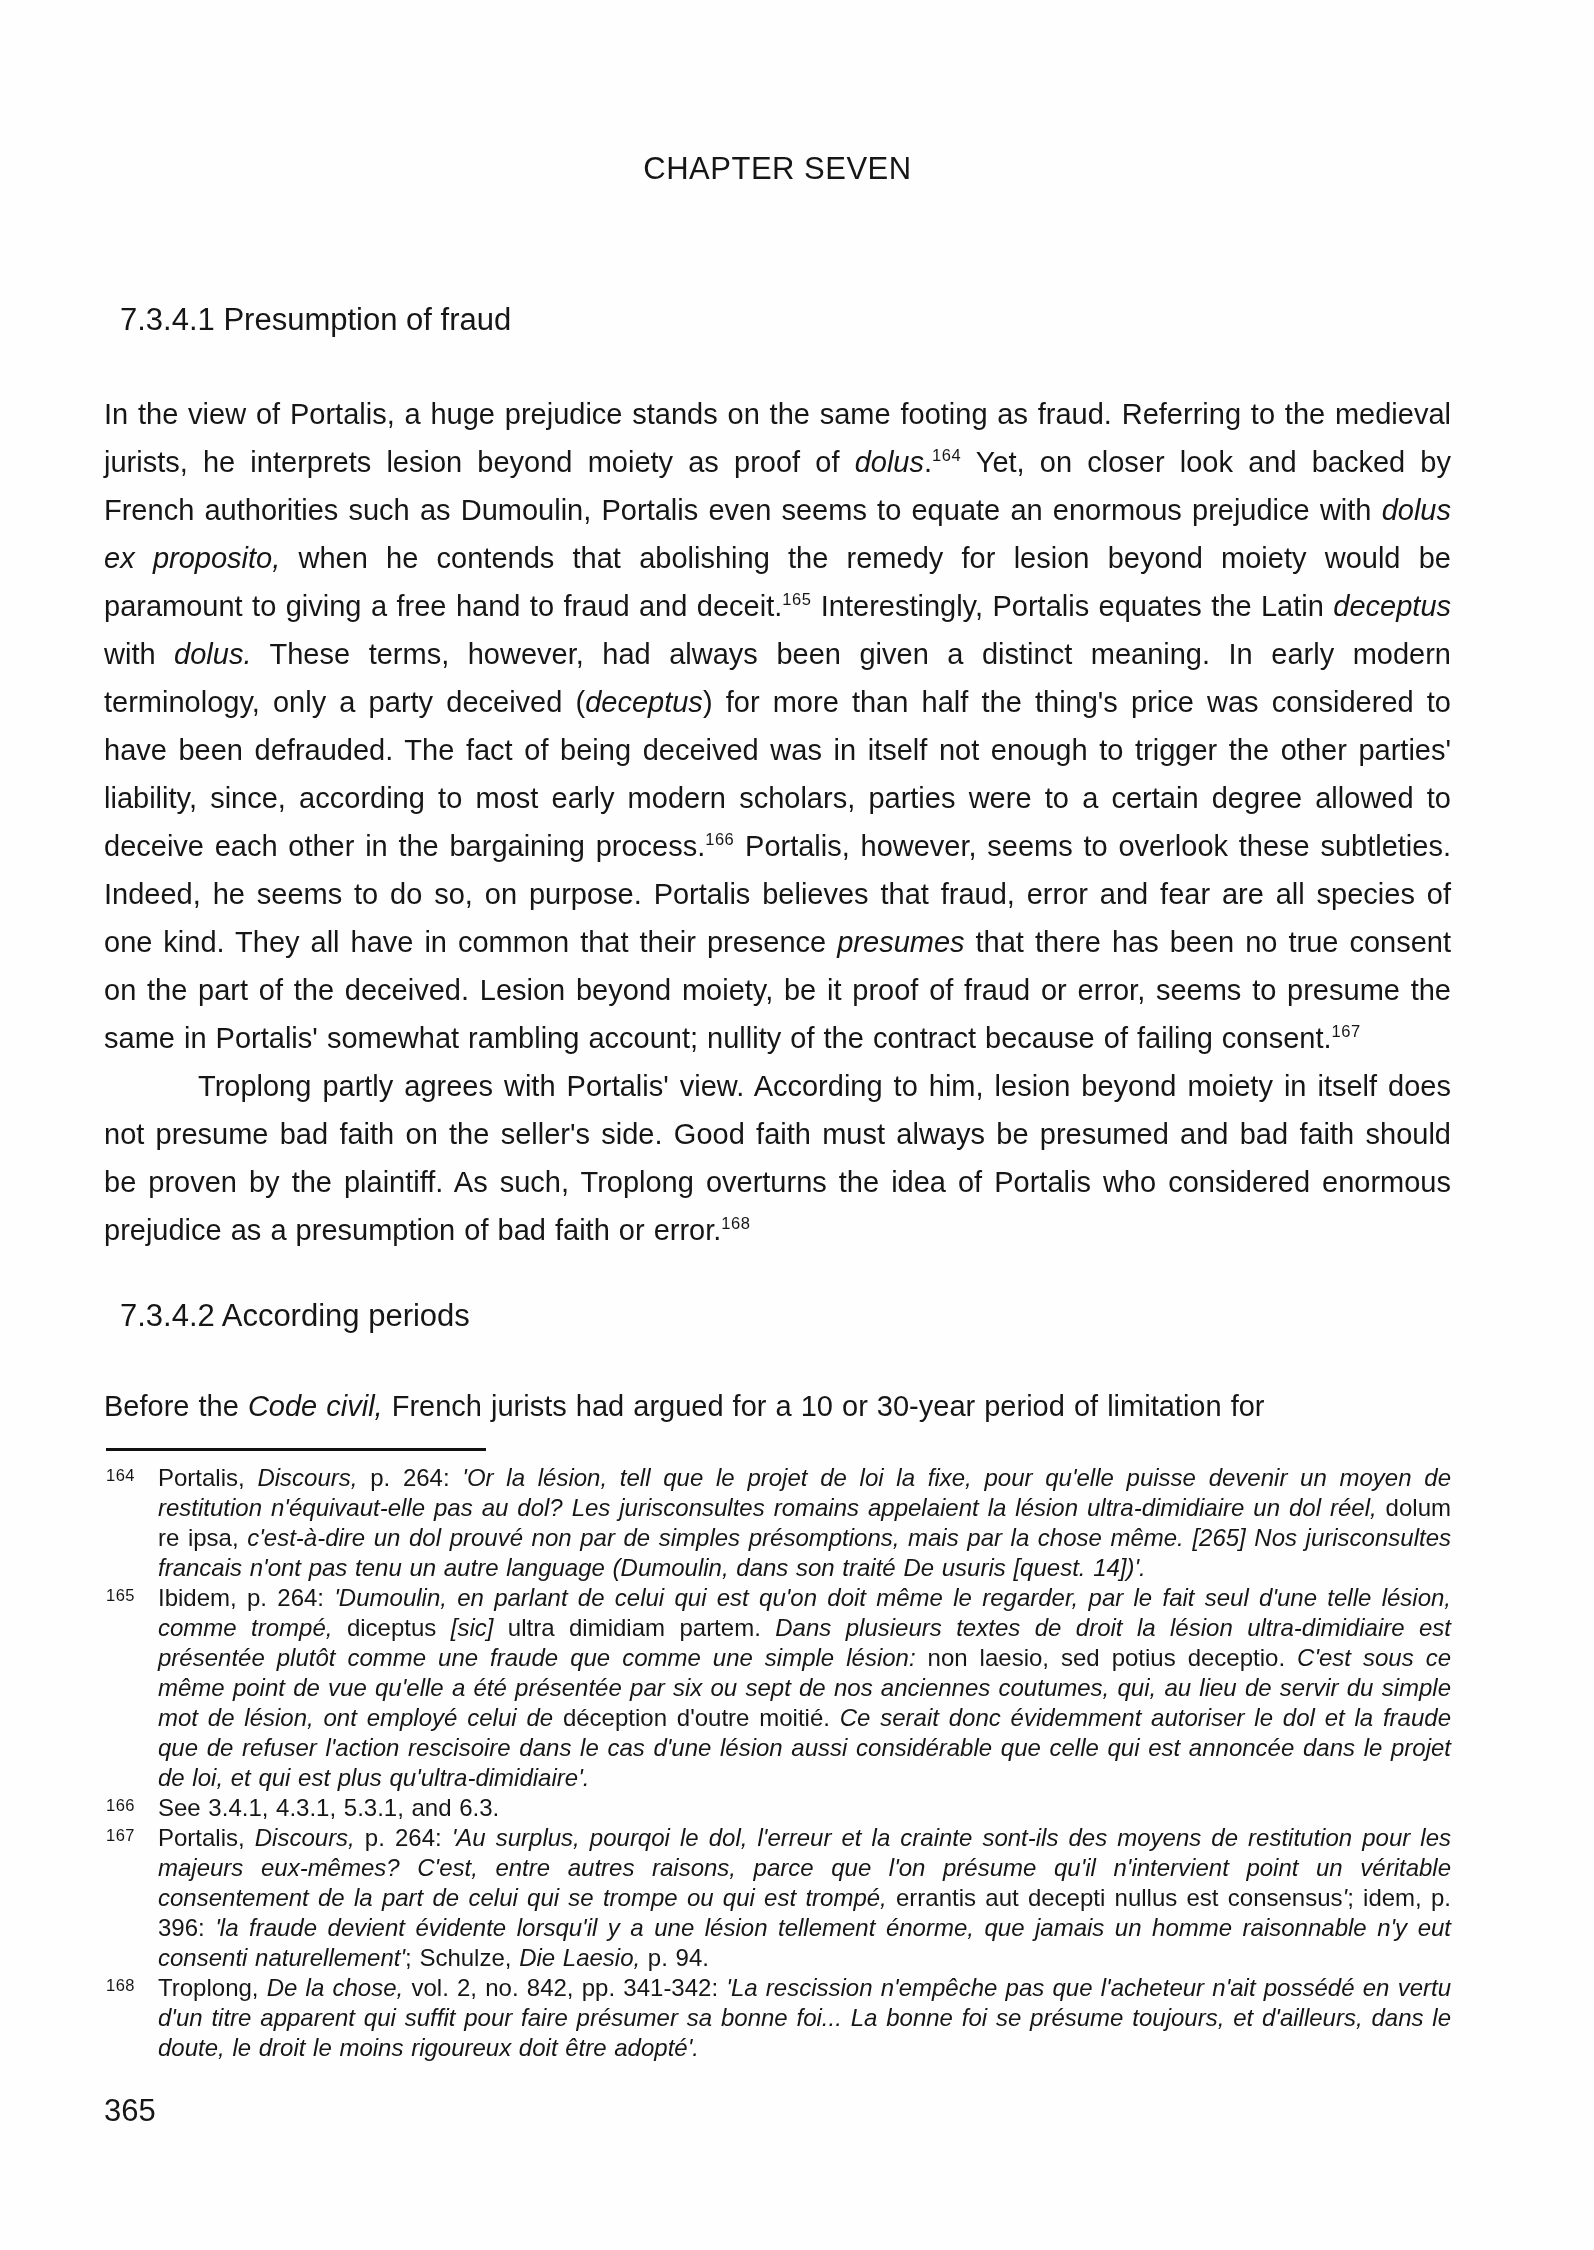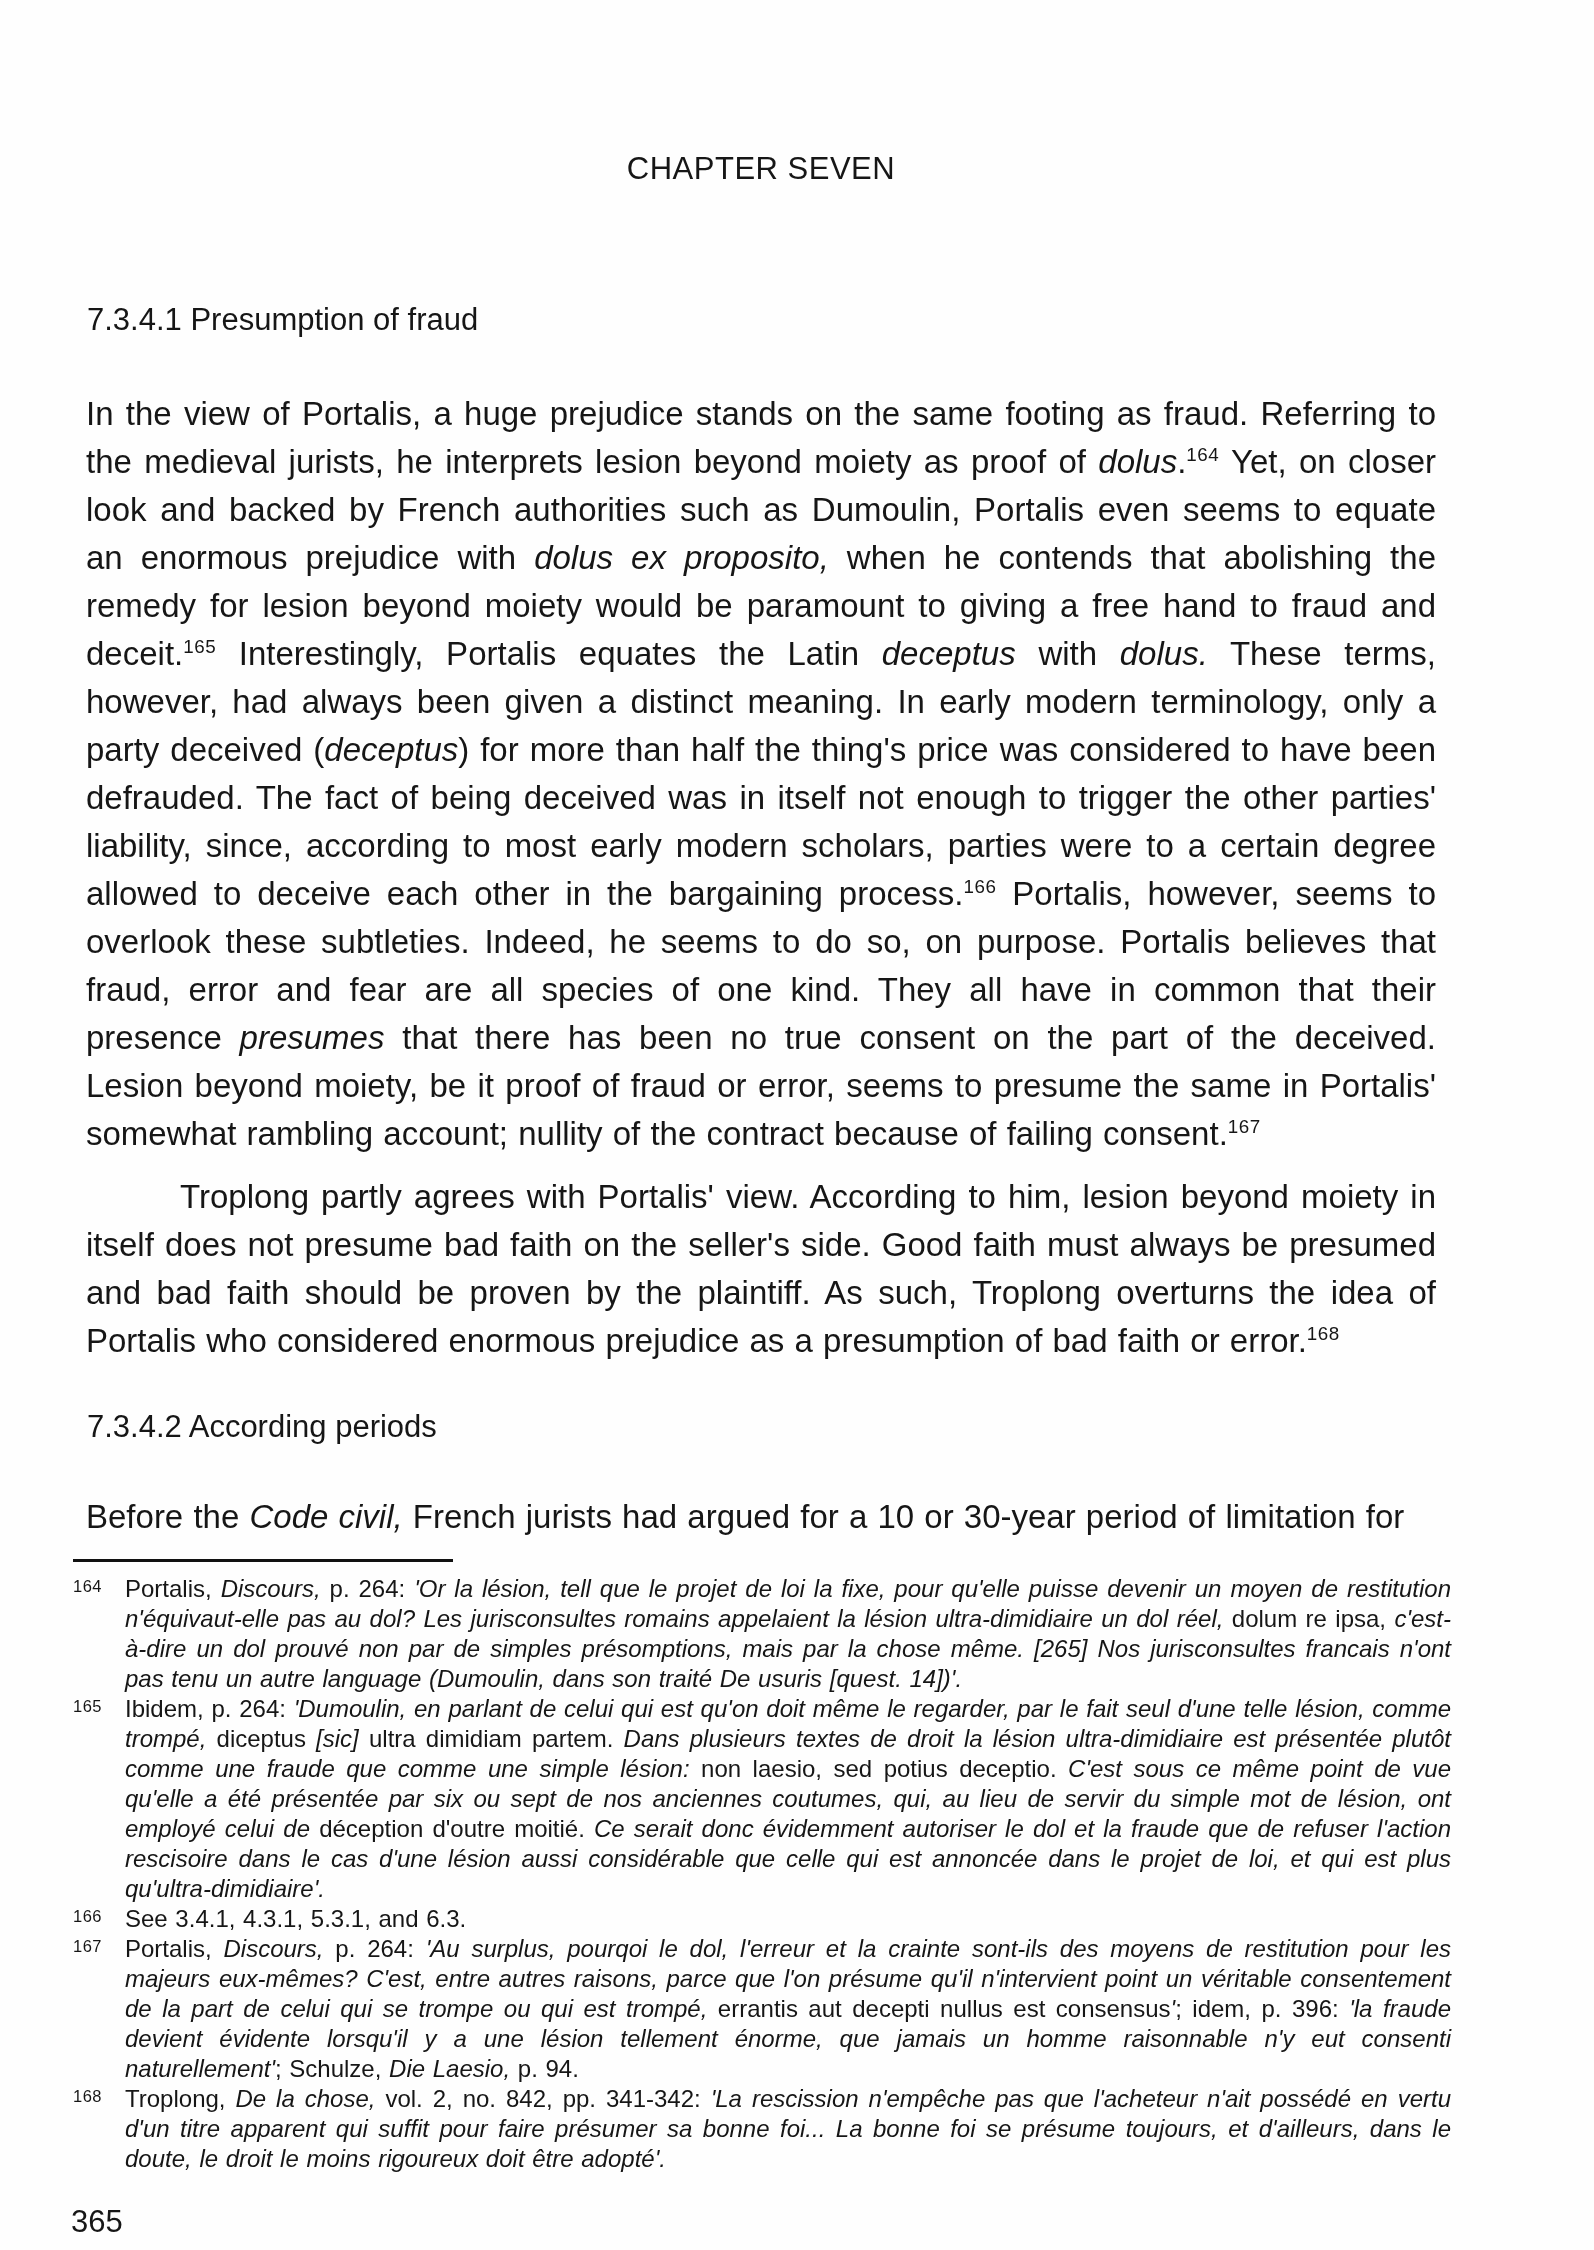--- a/index.html
+++ b/index.html
@@ -9,21 +9,21 @@
   }
   .page {
     position: relative;
     width: 1594px;
     height: 2250px;
     margin: 0;
     background: #fefefe;
     color: #161616;
     font-family: "Liberation Sans", sans-serif;
     box-sizing: border-box;
-    padding: 145px 143px 0 71px;
+    padding: 145px 143px 0 104px;
     overflow: hidden;
   }
   .chapter-header {
     text-align: center;
     font-size: 31px;
     line-height: 48px;
     letter-spacing: 0.5px;
   }
   .section-heading {
     font-size: 31px;
@@ -32,24 +32,24 @@
     margin: 16px;
   }
   .section-heading.first {
     margin-top: 103px;
   }
   .section-heading.second {
     margin-top: 38px;
     margin-bottom: 42px;
   }
   p.body-para {
-    font-size: 33px;
+    font-size: 29px;
     line-height: 48px;
     text-align: justify;
-    margin: 15px;
+    margin: 0;
     word-spacing: 1px;
   }
   p.body-para.lead {
     margin-top: 46px;
   }
   p.body-para.indented {
     text-indent: 94px;
   }
   sup {
     font-size: 57%;

